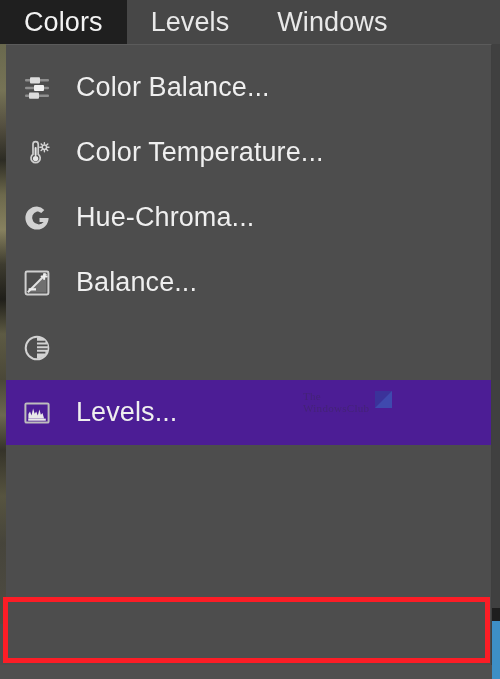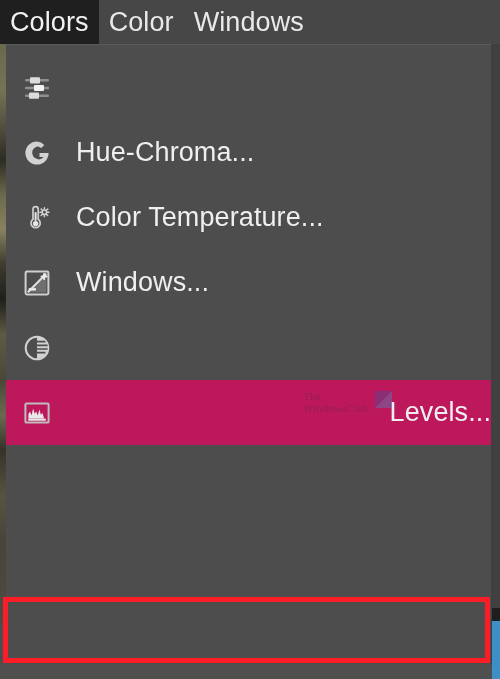--- a/index.html
+++ b/index.html
@@ -37,21 +37,21 @@
     position:absolute;left:0;bottom:0;width:492px;height:14px;background:#4f4f4f;
   }
 
   
   .menubar{
     position:absolute;left:0;top:0;width:500px;height:44px;
     background:#474747;display:flex;align-items:stretch;
   }
   .menubar-item{
     display:flex;align-items:center;
-    padding:0 10px;
+    padding:0 24px;
     color:#e9e9e9;
     font-size:27px;
     letter-spacing:.1px;
     white-space:nowrap;
     cursor:default;
   }
   .menubar-item.active{ background:#1f1f1f; color:#f2f2f2; }
 
   
   .dropdown{
@@ -63,21 +63,21 @@
     overflow:hidden;
   }
   .menu-list{list-style:none;margin:0;padding:10px 0 0 0;}
   .menu-row{
     display:flex;align-items:center;
     height:65px;
     padding-left:14px;
     box-sizing:border-box;
     cursor:default;
   }
-  .menu-row.selected{ background:#be185d;justify-content:space-between; }
+  .menu-row.selected{ background:#4c1d95; }
   .m-icon{
     width:34px;height:34px;flex:0 0 34px;
     margin-right:22px;
     display:flex;align-items:center;justify-content:center;
     color:#c8c8c8;
   }
   .m-icon svg{display:block;}
   .m-label{
     color:#efefef;
     font-size:27px;
@@ -127,82 +127,83 @@
   <div class="right-gutter"></div>
   <div class="right-dark-tick"></div>
   <div class="right-blue"></div>
   <div class="bottom-strip"></div>
 
   <div class="menubar">
     <div class="menubar-item active">
       <span>Colors</span>
     </div>
     <div class="menubar-item">
-      <span>Color</span>
+      <span>Levels</span>
     </div>
     <div class="menubar-item">
       <span>Windows</span>
     </div>
   </div>
 
   <div class="dropdown">
     <ul class="menu-list">
 
       <li class="menu-row">
         <span class="m-icon">
           <svg width="26" height="24" viewBox="0 0 26 24" fill="none">
             <rect x="1" y="3" width="24" height="2.6" rx="1" fill="#8f8f8f"></rect>
             <rect x="1" y="10.7" width="24" height="2.6" rx="1" fill="#8f8f8f"></rect>
             <rect x="1" y="18.4" width="24" height="2.6" rx="1" fill="#8f8f8f"></rect>
             <rect x="6" y="1.2" width="10" height="6.2" rx="1" fill="#dcdcdc"></rect>
             <rect x="10" y="8.9" width="10" height="6.2" rx="1" fill="#f2f2f2"></rect>
             <rect x="5" y="16.6" width="10" height="6.2" rx="1" fill="#dcdcdc"></rect>
           </svg>
         </span>
-      </li>
-
-      <li class="menu-row">
-        <span class="m-icon">
-          <svg width="26" height="26" viewBox="0 0 26 26" fill="none">
-            <path d="M13 1.4A11.6 11.6 0 1 0 24.6 13h-9.1v4.1h4.2A6.6 6.6 0 1 1 13 6.4c1.6 0 3.1.6 4.3 1.5l3-3A11.5 11.5 0 0 0 13 1.4Z" fill="#d2d2d2"></path>
-          </svg>
-        </span>
-        <span class="m-label">Hue-Chroma...</span>
+        <span class="m-label">Color Balance...</span>
       </li>
 
       <li class="menu-row">
         <span class="m-icon">
           <svg width="26" height="26" viewBox="0 0 26 26" fill="none">
             <path d="M9 4.2a2.6 2.6 0 0 1 5.2 0v10.1a4.6 4.6 0 1 1-5.2 0Z" fill="none" stroke="#cfcfcf" stroke-width="1.7"></path>
             <circle cx="11.6" cy="18.6" r="2.7" fill="#e6e6e6"></circle>
             <rect x="10.6" y="7" width="2" height="9" rx="1" fill="#e6e6e6"></rect>
             <circle cx="20.4" cy="7.2" r="2.2" fill="none" stroke="#d6d6d6" stroke-width="1.5"></circle>
             <g stroke="#d6d6d6" stroke-width="1.4" stroke-linecap="round">
               <path d="M20.4 2.6v1.5M20.4 10.3v1.5M15.8 7.2h1.5M23.5 7.2H25M17.2 4v.0M17.1 3.9l1.1 1.1M22.6 9.4l1.1 1.1M22.7 5l1.1-1.1M17.1 10.5l1.1-1.1"></path>
             </g>
           </svg>
         </span>
         <span class="m-label">Color Temperature...</span>
       </li>
 
+      <li class="menu-row">
+        <span class="m-icon">
+          <svg width="26" height="26" viewBox="0 0 26 26" fill="none">
+            <path d="M13 1.4A11.6 11.6 0 1 0 24.6 13h-9.1v4.1h4.2A6.6 6.6 0 1 1 13 6.4c1.6 0 3.1.6 4.3 1.5l3-3A11.5 11.5 0 0 0 13 1.4Z" fill="#d2d2d2"></path>
+          </svg>
+        </span>
+        <span class="m-label">Hue-Chroma...</span>
+      </li>
+
 
 
       <li class="menu-row">
         <span class="m-icon">
           <svg width="26" height="26" viewBox="0 0 26 26" fill="none">
             <rect x="1.6" y="1.6" width="22.8" height="22.8" rx="1.4" fill="none" stroke="#cfcfcf" stroke-width="2"></rect>
             <path d="M4 22.4 22.4 4v18.4Z" fill="#d9d9d9" opacity=".25"></path>
             <path d="M3.8 22.2 22.2 3.8" stroke="#e2e2e2" stroke-width="2"></path>
             <rect x="4.6" y="18.2" width="7.4" height="2.3" fill="#ededed"></rect>
             <g stroke="#ededed" stroke-width="2" stroke-linecap="round">
               <path d="M17.6 6.6h5M20.1 4.1v5"></path>
             </g>
           </svg>
         </span>
-        <span class="m-label">Windows...</span>
+        <span class="m-label">Balance...</span>
       </li>
 
       <li class="menu-row">
         <span class="m-icon">
           <svg width="26" height="26" viewBox="0 0 26 26" fill="none">
             <circle cx="13" cy="13" r="11.3" fill="none" stroke="#d2d2d2" stroke-width="2"></circle>
             <path d="M13 2.3a10.7 10.7 0 0 1 0 21.4Z" fill="#d2d2d2"></path>
             <g stroke="#4d4d4d" stroke-width="1.7">
               <path d="M13 6.6h8.4M13 10.3h10.6M13 14h10.6M13 17.7h8.4"></path>
             </g>

